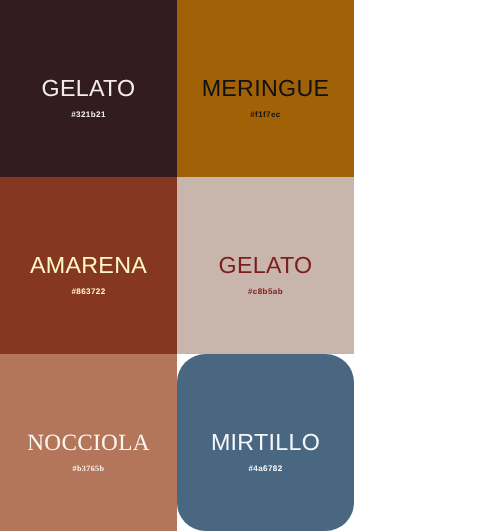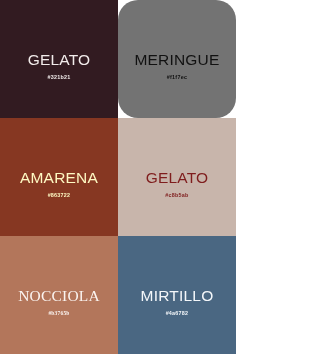--- a/index.html
+++ b/index.html
@@ -54,38 +54,38 @@
 </head>
 <body>
 
 <div class="palette-grid">
 
   <div class="swatch" style="background-color: rgb(50, 27, 33); color: rgb(242, 236, 235);">
     <div class="swatch-name">GELATO</div>
     <div class="swatch-hex">#321b21</div>
   </div>
 
-  <div class="swatch" style="background-color: #737373; color: rgb(17, 17, 17); border-radius: 20px;">
+  <div class="swatch" style="background-color: #a16207; color: rgb(17, 17, 17);">
     <div class="swatch-name">MERINGUE</div>
     <div class="swatch-hex">#f1f7ec</div>
   </div>
 
   <div class="swatch" style="background-color: rgb(134, 55, 34); color: #fef9c3;">
     <div class="swatch-name">AMARENA</div>
     <div class="swatch-hex">#863722</div>
   </div>
 
   <div class="swatch" style="background-color: rgb(200, 181, 171); color: #7f1d1d;">
     <div class="swatch-name">GELATO</div>
     <div class="swatch-hex">#c8b5ab</div>
   </div>
 
   <div class="swatch" style="background-color: rgb(179, 118, 91); color: rgb(251, 244, 240); font-family: Liberation Serif, serif;">
     <div class="swatch-name">NOCCIOLA</div>
     <div class="swatch-hex">#b3765b</div>
   </div>
 
-  <div class="swatch" style="background-color: rgb(74, 103, 130); color: rgb(244, 247, 250);">
+  <div class="swatch" style="background-color: rgb(74, 103, 130); color: rgb(244, 247, 250); border-radius: 19px;">
     <div class="swatch-name">MIRTILLO</div>
     <div class="swatch-hex">#4a6782</div>
   </div>
 
 </div>
 
 </body></html>

